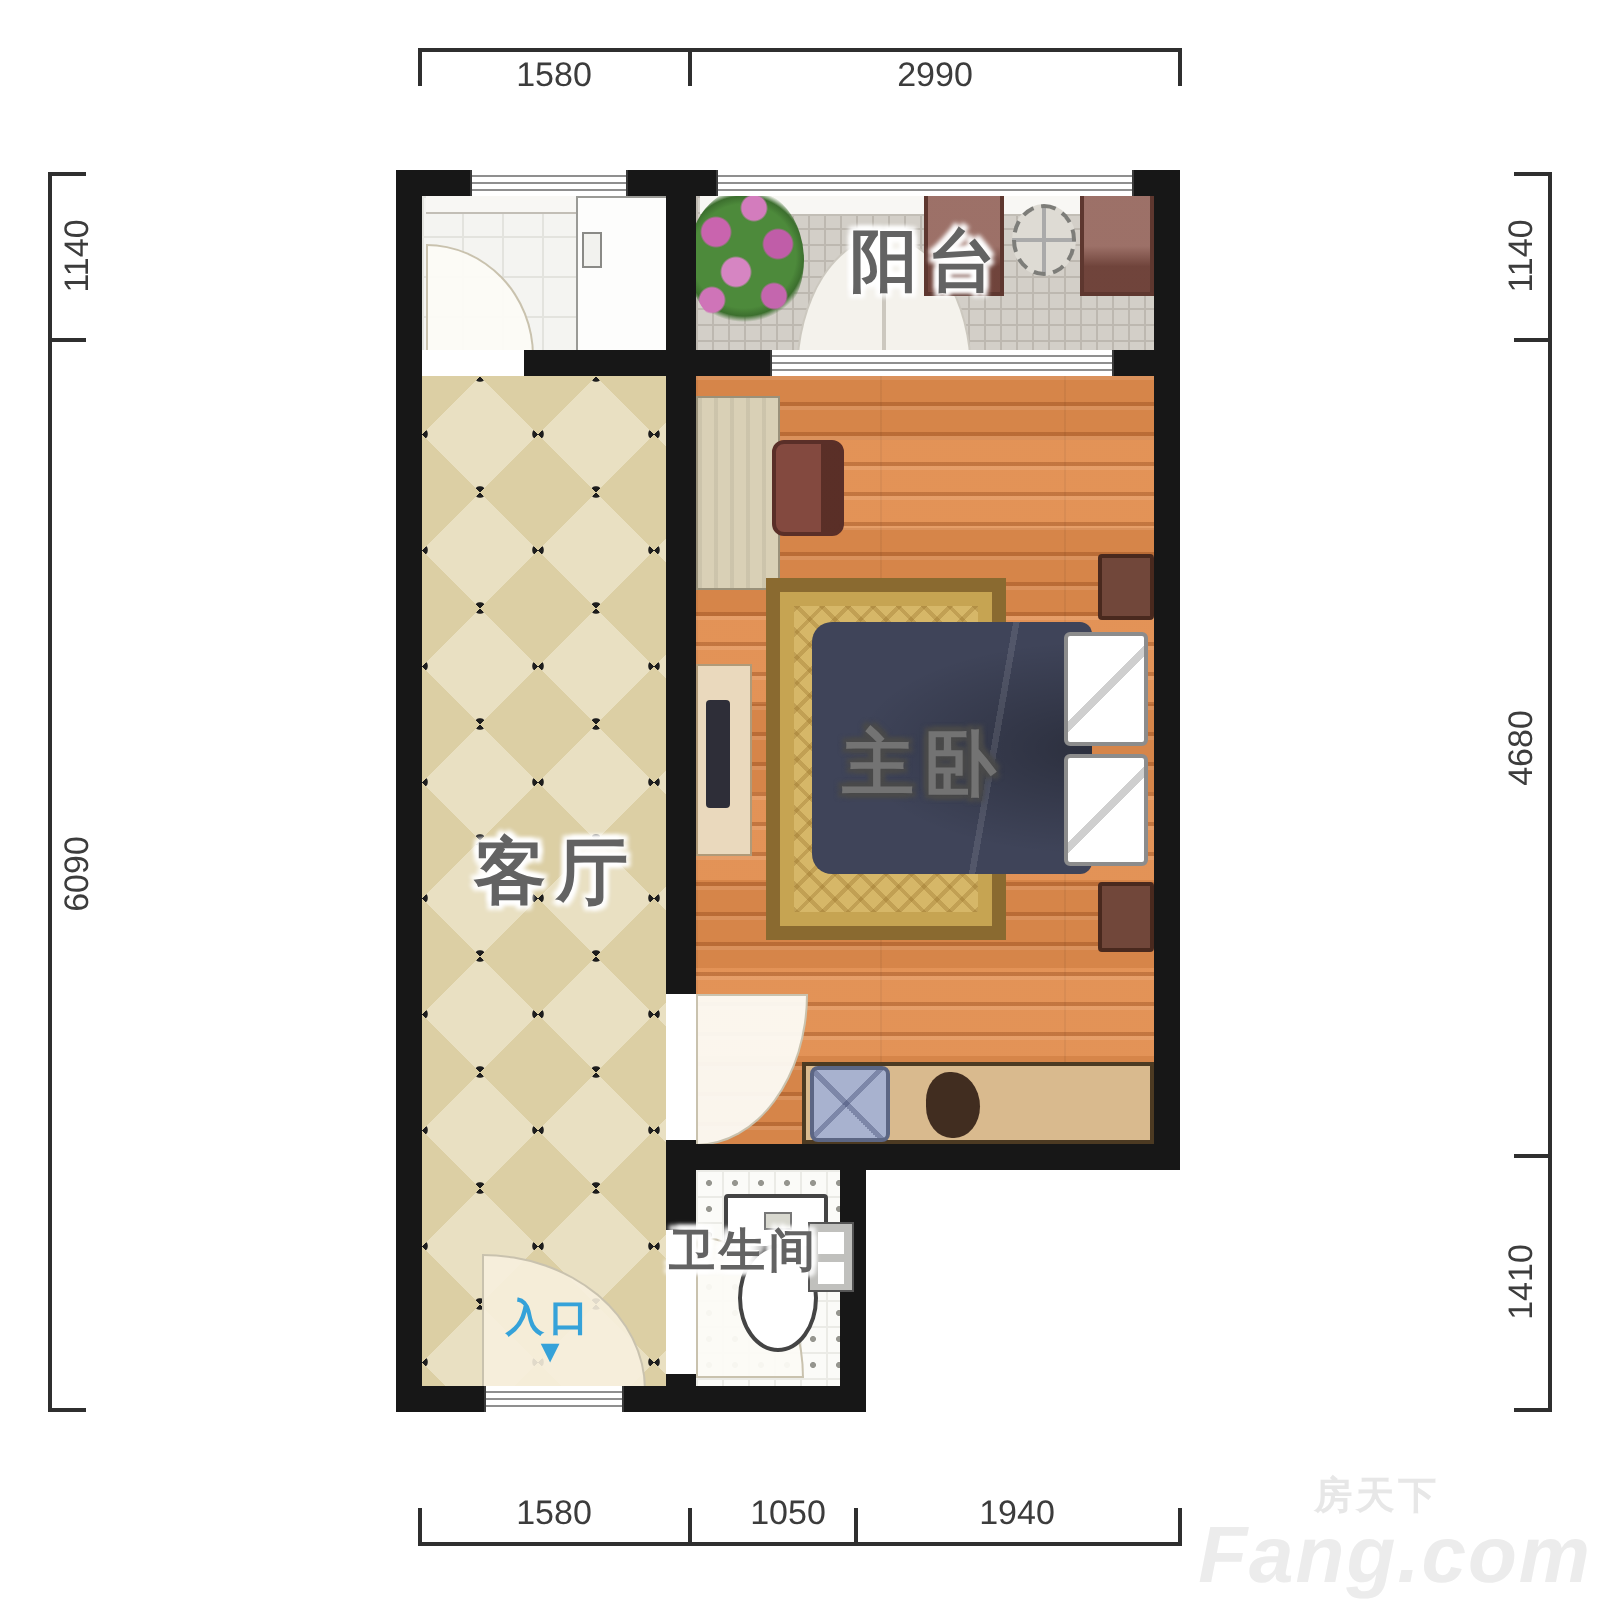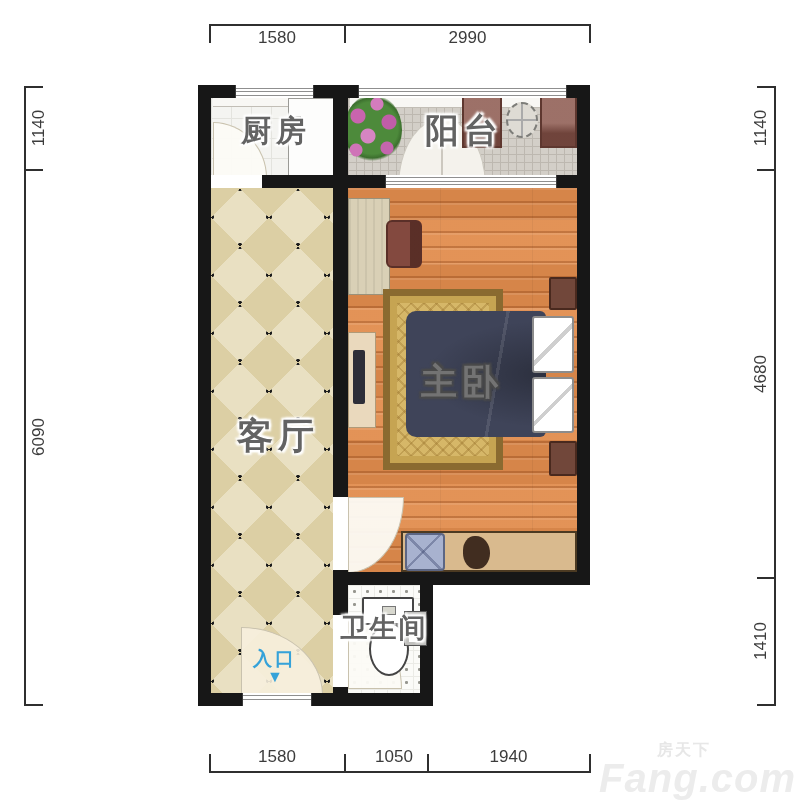--- a/index.html
+++ b/index.html
@@ -99,21 +99,21 @@
   .room-label.light{color:#737373;
     text-shadow:-2px -2px 2px #4a4a4a,2px -2px 2px #4a4a4a,-2px 2px 2px #4a4a4a,2px 2px 2px #4a4a4a;}
   .entr{position:absolute;z-index:6;color:#35a2d9;font-weight:bold;text-align:center;}
   
   .dline{position:absolute;background:#2f2f2f;z-index:1;}
   .dtick{position:absolute;background:#2f2f2f;z-index:1;}
   .dlabel{position:absolute;font-size:17px;color:#3c3c3c;text-align:center;height:18px;line-height:18px;}
   .dlabel.v{width:60px;transform:rotate(-90deg);}
   
   .watermark{position:absolute;right:4px;bottom:2px;z-index:7;text-align:left;line-height:1;}
-  .wm-cn{display:block;margin-left:58px;font-size:16px;font-weight:bold;color:#e7e7e7;letter-spacing:2px;}
+  .wm-cn{display:block;margin-left:58px;font-size:19px;font-weight:bold;color:#e7e7e7;letter-spacing:2px;}
   .wm-brand{display:block;font-size:40px;font-weight:bold;font-style:italic;color:#ececec;letter-spacing:1px;}
 </style>
 </head>
 <body>
 
 <div id="canvas">
 
   <div class="floor kitchen-floor" style="left:211px;top:98px;width:122px;height:77px;"></div>
   <div class="floor balcony-floor" style="left:348px;top:98px;width:229px;height:77px;"></div>
   <div class="floor living-floor" style="left:211px;top:188px;width:122px;height:505px;"></div>
@@ -172,25 +172,24 @@
   <div class="furn nstand" style="left:549px;top:277px;width:28px;height:33px;"></div>
   <div class="furn nstand" style="left:549px;top:441px;width:28px;height:35px;"></div>
   <div class="furn cabinet" style="left:401px;top:531px;width:176px;height:41px;"></div>
   <div class="furn stool" style="left:405px;top:533px;width:40px;height:38px;"></div>
   <div class="furn bag" style="left:463px;top:536px;width:27px;height:33px;"></div>
 
   <div class="furn tank" style="left:362px;top:597px;width:52px;height:28px;"></div>
   <div class="furn bowl" style="left:369px;top:622px;width:40px;height:54px;"></div>
   <div class="furn sink" style="left:404px;top:611px;width:23px;height:35px;"></div>
 
-  <div class="room-label" style="left:206px;top:111px;width:140px;font-size:30px;">厨房</div>
   <div class="room-label" style="left:394px;top:108px;width:140px;font-size:34px;">阳台</div>
   <div class="room-label" style="left:208px;top:412px;width:140px;font-size:36px;">客厅</div>
   <div class="room-label light" style="left:392px;top:358px;width:140px;font-size:36px;">主卧</div>
-  <div class="room-label" style="left:324px;top:610px;width:120px;font-size:27px;letter-spacing:2px;">卫生间</div>
+  <div class="room-label" style="left:312px;top:610px;width:120px;font-size:23px;letter-spacing:2px;">卫生间</div>
   <div class="entr" style="left:240px;top:646px;width:70px;font-size:19px;letter-spacing:3px;">入口</div>
   <div class="entr" style="left:240px;top:668px;width:70px;font-size:16px;">▼</div>
 
   <div class="dline" style="left:210px;top:24px;width:380px;height:2px;"></div>
   <div class="dtick" style="left:209px;top:24px;width:2px;height:19px;"></div>
   <div class="dtick" style="left:344px;top:24px;width:2px;height:19px;"></div>
   <div class="dtick" style="left:589px;top:24px;width:2px;height:19px;"></div>
   <div class="dlabel" style="left:210px;top:29px;width:134px;">1580</div>
   <div class="dlabel" style="left:345px;top:29px;width:245px;">2990</div>
 

